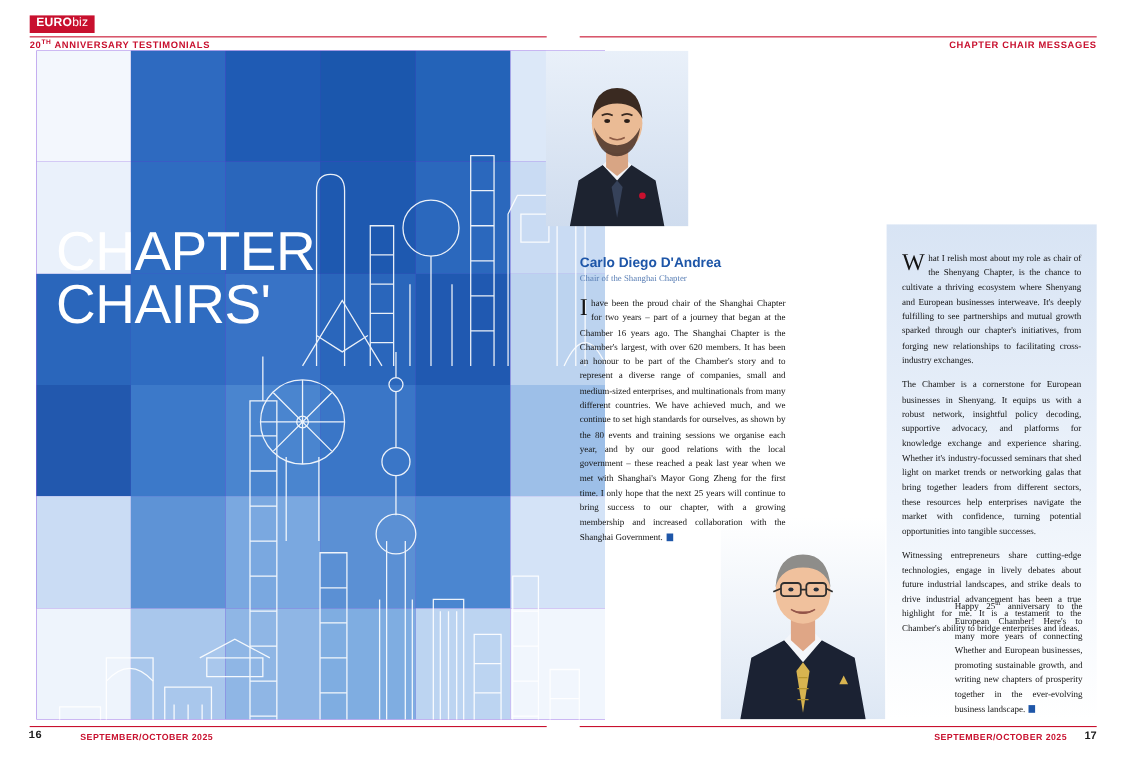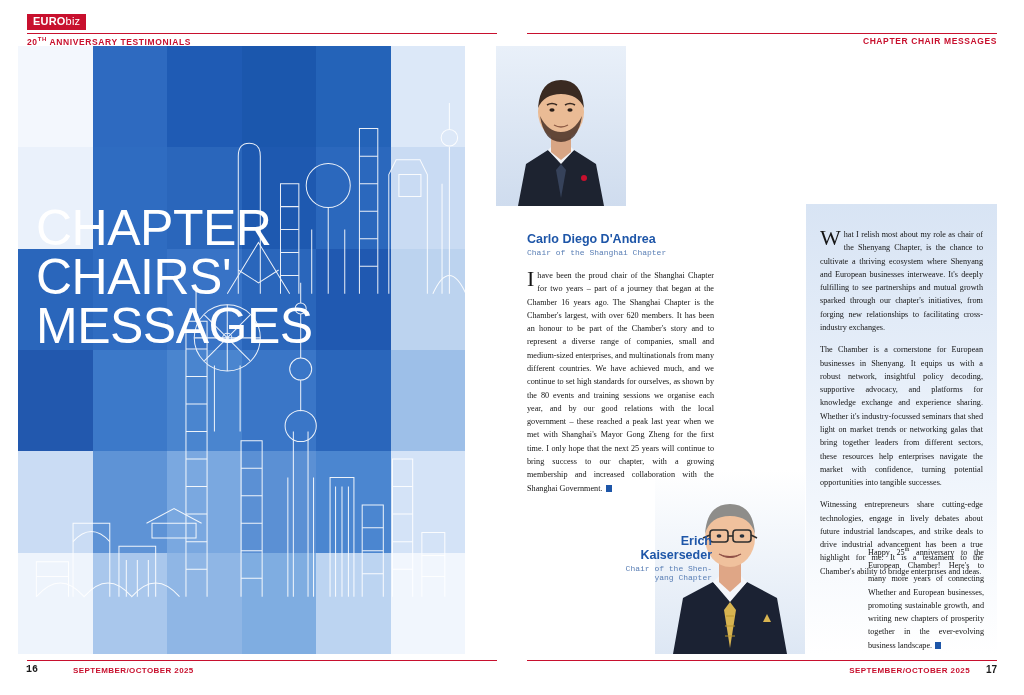--- a/index.html
+++ b/index.html
@@ -54,23 +54,23 @@
     letter-spacing: 0.6px;
     color: #c8102e;
   }
   .hdr-label-left { left: 27px; }
   .hdr-label-right { right: 27px; }
   .hdr-label sup { font-size: 6px; vertical-align: super; }
 
   
   .left-page {
     position: absolute;
-    left: 18px;
+    left: 33px;
     top: 46px;
-    width: 447px;
+    width: 517px;
     height: 608px;
     overflow: hidden;
     background: #6d28d9;
   }
   .tilegrid {
     position: absolute;
     inset: 0;
     display: grid;
     grid-template-columns: repeat(6, 1fr);
     grid-template-rows: repeat(6, 1fr);
@@ -124,21 +124,21 @@
     color: #1b1b1b;
   }
   .chair-name {
     font-family: "Liberation Sans", sans-serif;
     font-weight: bold;
     font-size: 12.5px;
     color: #1e56a8;
     margin: 0 0 2px 0;
   }
   .chair-role {
-    font-family: Liberation Mono, monospace;
+    font-family: Liberation Serif, serif;
     font-size: 8px;
     color: #5a7fb5;
     margin: 0 0 12px 0;
   }
   .bodytext {
     font-family: "Liberation Serif", serif;
     font-size: 8.2px;
     line-height: 1.62;
     text-align: justify;
     color: #141414;
@@ -343,21 +343,20 @@
         <path d="M470 270 L470 110 M462 270 L462 150"></path>
         <circle cx="470" cy="100" r="9"></circle>
         <path d="M470 91 L470 62"></path>
         <path d="M452 270 q18 -40 36 0"></path>
       </g>
     </svg>
 
     <div class="cover-title">
       <span>CHAPTER</span>
       <span>CHAIRS'</span>
-      <span>MESSAGES</span>
     </div>
   </div>
 
   <div class="photo photo-shanghai">
     <svg viewBox="0 0 130 160" preserveAspectRatio="xMidYMid slice">
       <defs>
         <linearGradient id="bg1" x1="0" y1="0" x2="0" y2="1">
           <stop offset="0%" stop-color="#e9f0f9"></stop>
           <stop offset="100%" stop-color="#cfdcee"></stop>
         </linearGradient>
@@ -425,30 +424,20 @@
       <polygon points="108,152 112,144 116,152" fill="#d8b450"></polygon>
     </svg>
   </div>
 
   <div class="right-col-a">
     <h2 class="chair-name">Carlo Diego D'Andrea</h2>
     <p class="chair-role">Chair of the Shanghai Chapter</p>
     <p class="bodytext"><span class="dropcap">I</span><span>have been the proud chair of the Shanghai Chapter for two years – part of a journey that began at the Chamber 16 years ago. The Shanghai Chapter is the Chamber's largest, with over 620 members. It has been an honour to be part of the Chamber's story and to represent a diverse range of companies, small and medium-sized enterprises, and multinationals from many different countries. We have achieved much, and we continue to set high standards for ourselves, as shown by the 80 events and training sessions we organise each year, and by our good relations with the local government – these reached a peak last year when we met with Shanghai's Mayor Gong Zheng for the first time. I only hope that the next 25 years will continue to bring success to our chapter, with a growing membership and increased collaboration with the Shanghai Government.</span><span class="endmark"></span></p>
   </div>
 
-  <div class="kaiserseder-block">
-    <h2 class="chair-name">
-      <span>Erich</span><br>
-      <span>Kaiserseder</span>
-    </h2>
-    <p class="chair-role">
-      <span>Chair of the Shen-</span><br>
-      <span>yang Chapter</span>
-    </p>
-  </div>
 
   <div class="right-panel"></div>
 
   <div class="right-col-b">
     <p class="bodytext"><span class="dropcap">W</span><span>hat I relish most about my role as chair of the Shenyang Chapter, is the chance to cultivate a thriving ecosystem where Shenyang and European businesses interweave. It's deeply fulfilling to see partnerships and mutual growth sparked through our chapter's initiatives, from forging new relationships to facilitating cross-industry exchanges.</span></p>
     <p class="bodytext">The Chamber is a cornerstone for European businesses in Shenyang. It equips us with a robust network, insightful policy decoding, supportive advocacy, and platforms for knowledge exchange and experience sharing. Whether it's industry-focussed seminars that shed light on market trends or networking galas that bring together leaders from different sectors, these resources help enterprises navigate the market with confidence, turning potential opportunities into tangible successes.</p>
     <p class="bodytext">Witnessing entrepreneurs share cutting-edge technologies, engage in lively debates about future industrial landscapes, and strike deals to drive industrial advancement has been a true highlight for me. It is a testament to the Chamber's ability to bridge enterprises and ideas.</p>
   </div>
 
   <div class="right-col-c">

